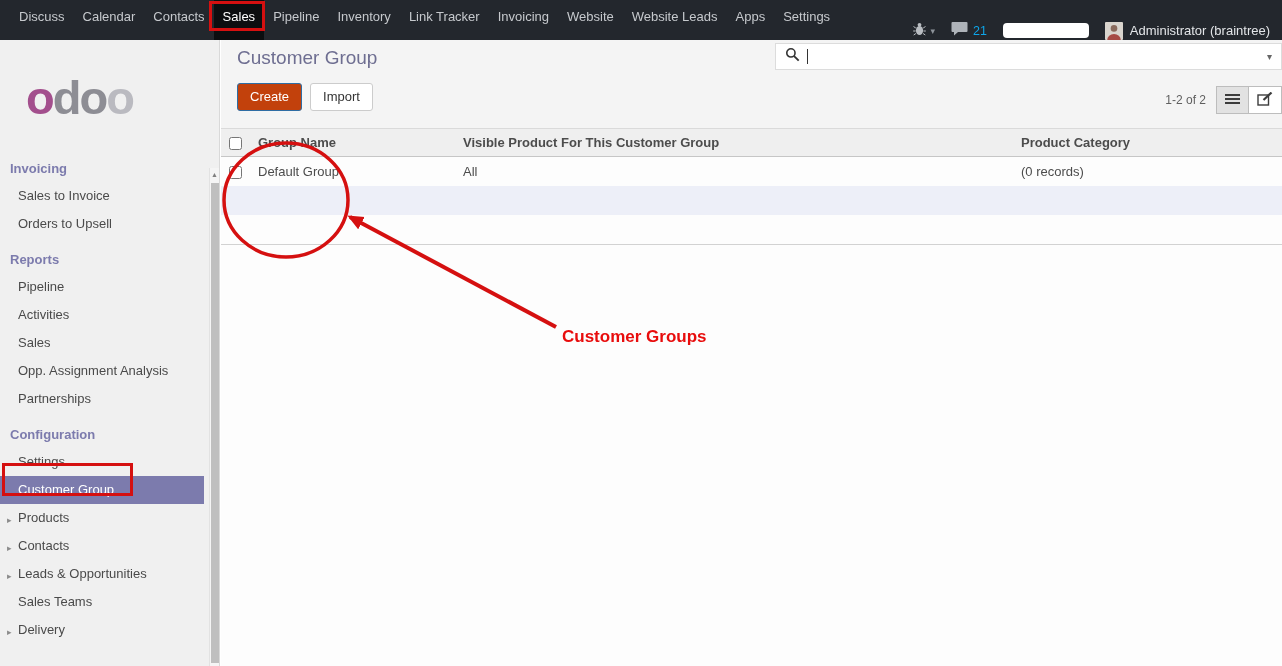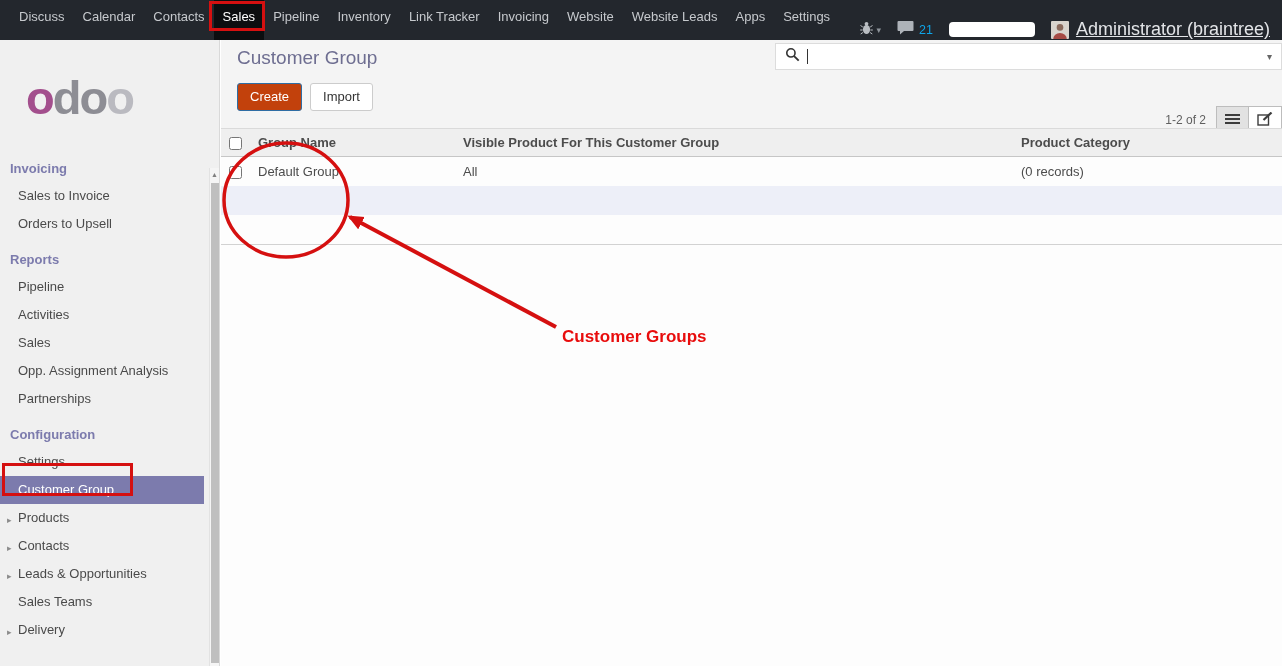--- a/index.html
+++ b/index.html
@@ -12,21 +12,21 @@
   
   .topbar { position:absolute; top:0; left:0; right:0; height:40px; background:#23272d; display:flex; align-items:flex-end; z-index:5; }
   .menus { display:flex; height:100%; padding-left:10px; }
   .menu-item { line-height:34px; padding:0 9px; font-size:13px; color:#c6c9cd; cursor:pointer; white-space:nowrap; }
   .menu-item.active { background:#0c0e10; color:#ffffff; }
   .topbar-right { margin-left:auto; display:flex; align-items:center; gap:16px; padding-right:12px; }
   .tb-group { display:flex; align-items:center; cursor:pointer; }
   .icon-caret { color:#8d939a; font-size:9px; margin-left:4px; }
   .chat-count { color:#0ea5e9; font-size:12.5px; margin-left:5px; }
   .pill { width:86px; height:15px; background:#ffffff; border-radius:4px; }
-  .user { display:flex; align-items:center; gap:7px; color:#e3e5e8; font-size:18px; cursor:pointer;text-decoration:underline; }
+  .user { display:flex; align-items:center; gap:7px; color:#e3e5e8; font-size:13px; cursor:pointer; }
   .avatar { width:18px; height:18px; display:inline-block; overflow:hidden; border-radius:1px; }
 
   
   .sidebar { position:absolute; top:34px; left:0; width:220px; bottom:0; background:#f0f0f0; border-right:1px solid #d9d9d9; }
   .logo { padding:40px 0 14px 26px; font-size:47px; font-weight:bold; letter-spacing:-2px; line-height:47px; }
   .lo1 { color:#a34f8d; } .lo2 { color:#8d8d94; } .lo3 { color:#8d8d94; } .lo4 { color:#babac0; }
   .sb-nav { padding-top:20px; }
   .sb-section + .sb-section { margin-top:8px; }
   .sb-title { font-size:13px; font-weight:bold; color:#7c7bad; padding:6px 10px; }
   .sb-item { position:relative; font-size:13px; color:#4a4a4a; padding:7px 6px 7px 18px; line-height:14px; cursor:pointer; }
@@ -41,21 +41,21 @@
   .control-panel { position:absolute; top:0; left:0; right:0; height:94px; background:#f4f4f4; }
   .page-title { margin:0; padding:13px 0 0 16px; font-size:19px; font-weight:normal; color:#6e6e91; }
   .searchbox { position:absolute; top:9px; right:0; width:507px; height:27px; background:#fff; border:1px solid #dcdcdc; display:flex; align-items:center; padding:0 9px; }
   .search-cursor { width:1px; height:15px; background:#333; margin-left:7px; }
   .searchbox input { flex:1; border:none; outline:none; font-size:13px; background:transparent; margin-left:2px; height:20px; }
   .search-caret { color:#666; font-size:10px; cursor:pointer; }
   .cp-buttons { position:absolute; top:49px; left:16px; display:flex; gap:8px; }
   .btn { font-size:13px; border-radius:3px; padding:5px 12px; cursor:pointer; line-height:16px; }
   .btn-create { background:#c2410c; border:1px solid #2e6da4; color:#fff; }
   .btn-import { background:#fff; border:1px solid #ccc; color:#333; }
-  .cp-right { position:absolute; top:52px; right:0; display:flex; align-items:center;margin-top:20px; }
+  .cp-right { position:absolute; top:52px; right:0; display:flex; align-items:center; }
   .pager-text { font-size:12px; color:#5f5f5f; margin-right:10px; }
   .switcher { display:flex; }
   .sw-btn { width:33px; height:28px; display:flex; align-items:center; justify-content:center; border:1px solid #bdbdbd; background:#fff; cursor:pointer; padding:0; }
   .sw-btn.active { background:#e2e2e2; }
   .sw-btn + .sw-btn { border-left:none; }
 
   
   .list-table { position:absolute; top:94px; left:0; right:0; width:100%; border-collapse:collapse; border-bottom:1px solid #d2d2d2; background:#fdfdfd; }
   .list-table th { background:#efefef; border-top:1px solid #dadada; border-bottom:1px solid #c6c6c6; font-size:13px; font-weight:bold; color:#4c4c4c; text-align:left; padding:6px 8px; height:15px; cursor:pointer; }
   .list-table td { font-size:13px; color:#4c4c4c; padding:7px 8px; height:15px; }

